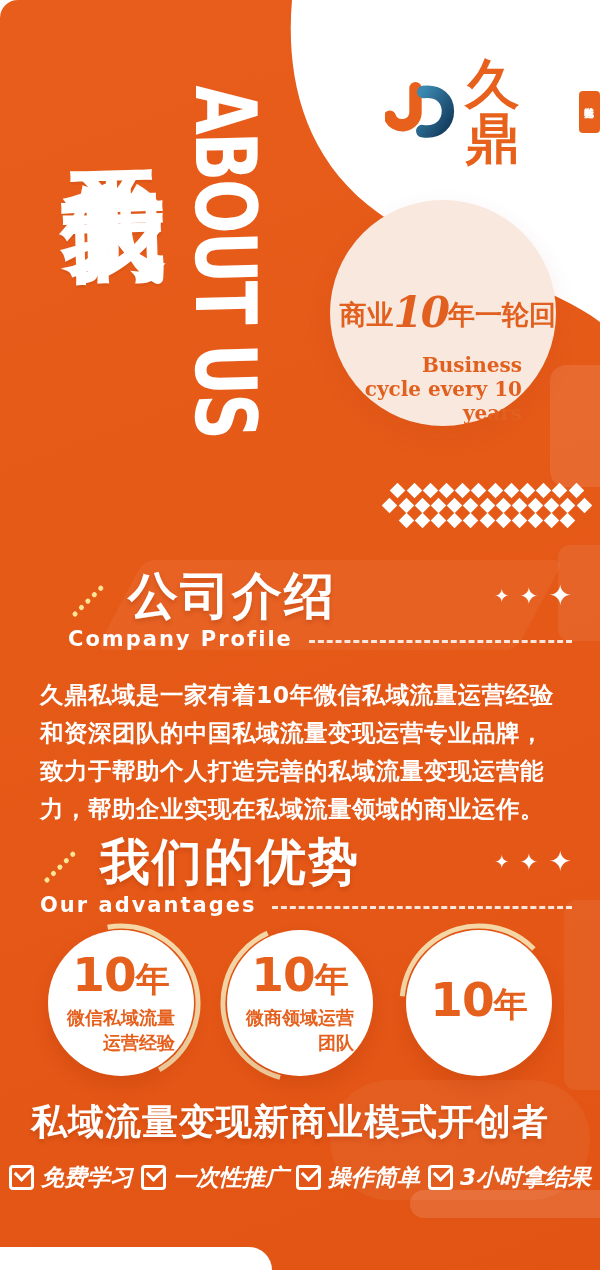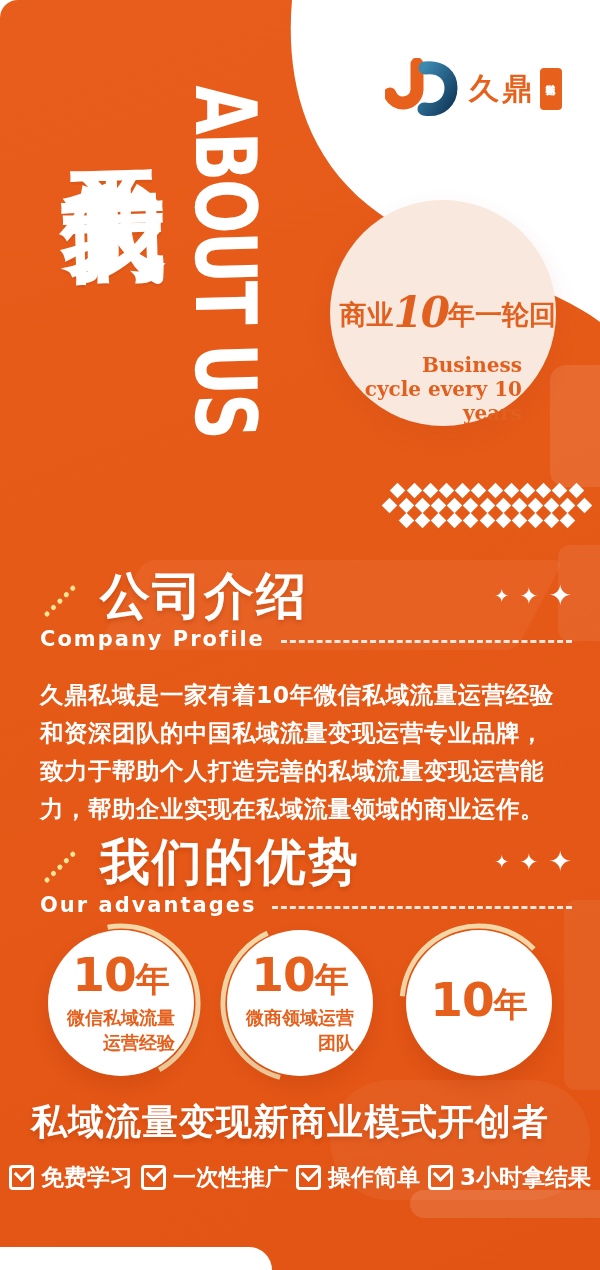--- a/index.html
+++ b/index.html
@@ -14,21 +14,21 @@
   .wm1{top:365px;right:0;width:50px;height:122px;background:rgba(255,255,255,.10);border-radius:16px 0 0 16px;}
   .wm2{top:545px;right:0;width:42px;height:96px;background:rgba(255,255,255,.07);border-radius:12px 0 0 12px;}
   .wm3{bottom:52px;right:0;width:190px;height:28px;background:rgba(255,255,255,.12);border-radius:18px 0 0 18px;}
   .wm4{top:900px;right:0;width:36px;height:190px;background:rgba(255,255,255,.06);border-radius:12px 0 0 12px;}
   .wm5{top:560px;left:120px;width:420px;height:90px;background:rgba(255,255,255,.05);transform:skewX(-28deg);border-radius:10px;}
   .wm6{top:1080px;left:330px;width:260px;height:120px;background:rgba(255,255,255,.05);border-radius:60px;}
   
   .blob{position:absolute;top:0;left:0;width:600px;height:340px;}
   
   .logo{position:absolute;top:58px;left:385px;display:flex;align-items:center;}
-  .logo-name{font-size:30px;font-weight:900;color:#e8611c;letter-spacing:3px;margin-left:6px;line-height:1;}
+  .logo-name{font-size:54px;font-weight:900;color:#e8611c;letter-spacing:3px;margin-left:6px;line-height:1;}
   .logo-badge{width:22px;height:42px;background:#e8611c;border-radius:4px;margin-left:5px;display:flex;align-items:center;justify-content:center;}
   .logo-badge span{writing-mode:vertical-rl;font-size:9.5px;line-height:11px;height:24px;color:#fff;font-weight:700;}
   
   .hero-cn{
     position:absolute;top:84px;left:50px;color:#fff;font-weight:900;
     writing-mode:vertical-rl;font-size:104px;line-height:1.18;letter-spacing:6px;
     transform:rotate(-1.5deg);text-shadow:0 3px 0 rgba(0,0,0,.04);
   }
   .hero-en{
     position:absolute;top:86px;left:180px;color:#fff;font-weight:900;
@@ -43,21 +43,21 @@
   }
   .bubble-cn{margin-top:88px;text-align:right;font-size:27px;font-weight:700;white-space:nowrap;}
   .bubble-cn .num{font-size:42px;font-style:italic;font-weight:700;letter-spacing:-2px;vertical-align:-3px;}
   .bubble-en{margin-top:16px;text-align:right;padding-right:34px;font-size:20px;font-weight:700;line-height:1.2;}
   
   .diamonds{position:absolute;top:483px;left:372px;width:230px;}
   .d-row{display:flex;justify-content:center;}
   .diamond{width:11px;height:11px;background:#fff;transform:rotate(45deg);margin:2px 2.6px;}
   
   .section{position:absolute;left:40px;right:28px;}
-  .sec1{top:570px;} .sec2{top:836px;}
+  .sec1{top:570px;margin-left:28px;} .sec2{top:836px;}
   .sec-row{display:flex;align-items:center;}
   .arrow-ic{flex:0 0 auto;margin-right:12px;}
   .sec-title{font-size:50px;font-weight:900;color:#fff;letter-spacing:2px;line-height:1.05;
     text-shadow:0 3px 4px rgba(140,40,0,.25);white-space:nowrap;}
   .stars{margin-left:auto;display:flex;align-items:center;gap:10px;color:#fff;}
   .stars span{line-height:1;}
   .star-s{font-size:18px;} .star-m{font-size:23px;} .star-l{font-size:28px;}
   .sec-sub-row{display:flex;align-items:center;margin-top:4px;}
   .sec-sub{font-size:21px;font-weight:700;color:#fff;letter-spacing:2px;white-space:nowrap;text-align:center;}
   .dash{flex:1;border-top:3px dashed rgba(255,255,255,.85);margin-left:16px;margin-top:6px;}
@@ -78,21 +78,21 @@
   .adv-num{line-height:1;font-weight:900;margin-bottom:8px;white-space:nowrap;}
   .adv-num .n{font-size:47px;letter-spacing:-1px;}
   .adv-num .u{font-size:34px;}
   .adv-desc{font-size:18px;font-weight:800;line-height:1.35;text-align:right;white-space:nowrap;}
   
   .headline{
     position:absolute;top:1098px;left:0;width:580px;text-align:center;color:#fff;
     font-size:36px;font-weight:900;letter-spacing:1px;text-shadow:0 3px 4px rgba(140,40,0,.25);white-space:nowrap;
   }
   
-  .checklist{position:absolute;top:1162px;left:0;width:600px;display:flex;justify-content:center;gap:8px;}
+  .checklist{position:absolute;top:1162px;left:0;width:600px;display:flex;justify-content:center;gap:8px;font-style:italic;}
   .chk{display:flex;align-items:center;gap:7px;color:#fff;font-size:23px;font-weight:800;white-space:nowrap;}
   .chk-box{position:relative;width:19px;height:19px;border:3px solid #fff;border-radius:4px;flex:0 0 auto;}
   .chk-box::after{
     content:"";position:absolute;left:3px;top:-2px;width:15px;height:8px;
     border-left:3.5px solid #fff;border-bottom:3.5px solid #fff;transform:rotate(-45deg);
   }
   
   .bottom-white{position:absolute;left:0;bottom:0;width:272px;height:23px;background:#fff;border-top-right-radius:26px;}
 </style>
 </head>

